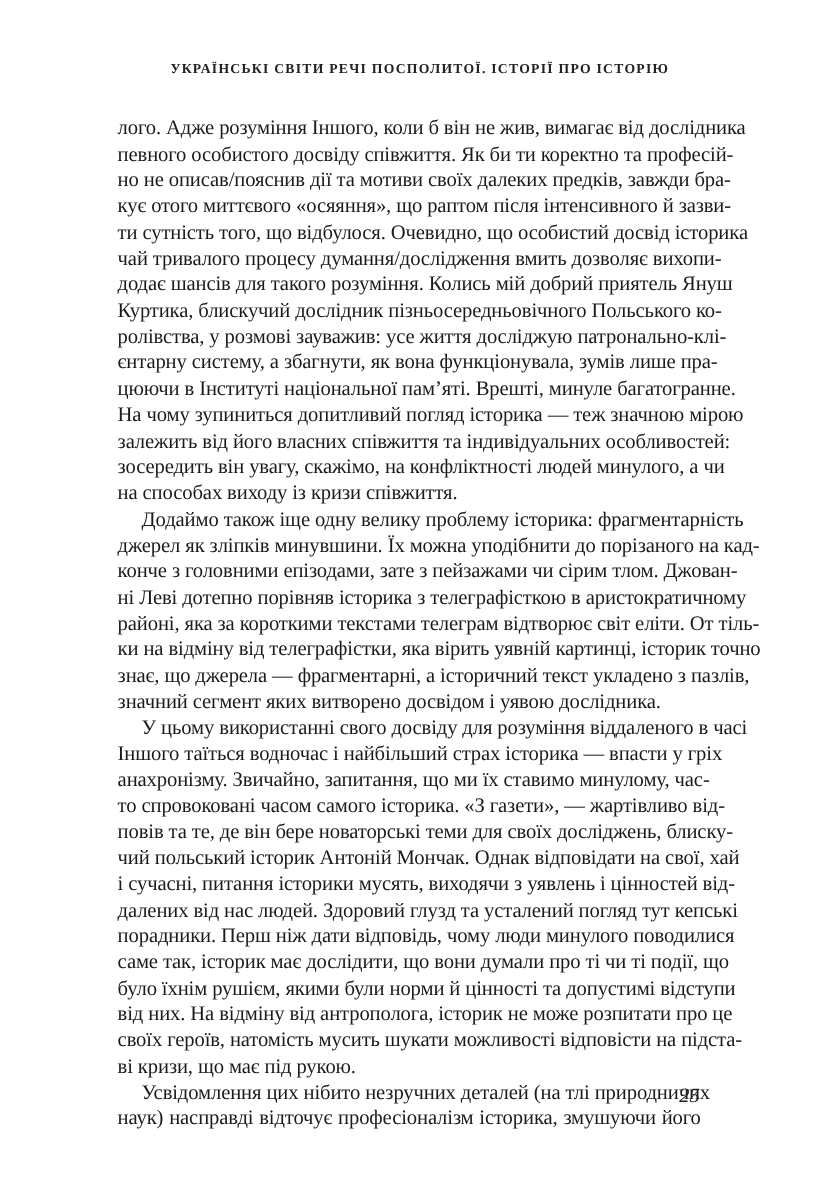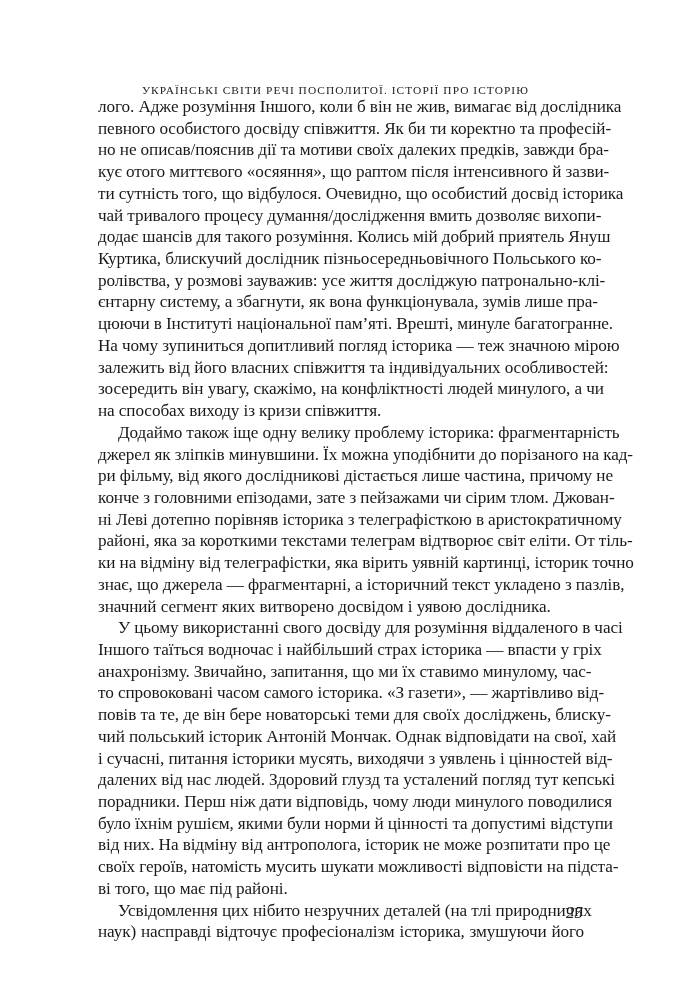--- a/index.html
+++ b/index.html
@@ -1,21 +1,20 @@
 <!DOCTYPE html>
 <html><head>
 <meta charset="utf-8">
 <style>
   html, body { margin: 0; padding: 0; background: #ffffff; }
   body { width: 684px; height: 1000px; position: relative; overflow: hidden; font-family: "Liberation Serif", "DejaVu Serif", serif; color: #1a1a1a; }
   .running-head {
     position: absolute; left: 142px; top: 52px; width: 442px;
-    font-size: 11.4px; font-weight: normal; letter-spacing: 1.05px; white-space: nowrap;
+    font-size: 11.4px; font-weight: bold; letter-spacing: 1.05px; white-space: nowrap;
     color: #222;
-    margin-top: 32px;
   }
   .body-text {
     position: absolute; left: 98px; top: 96px; width: 486px;
   }
   .line {
     height: 21.72px; line-height: 21.72px; font-size: 17.2px;
     white-space: nowrap; text-align: justify; text-align-last: justify;
     letter-spacing: -0.1px;
   }
   .line.last { text-align-last: left; }
@@ -41,37 +40,37 @@
     <div class="line">Куртика, блискучий дослідник пізньосередньовічного Польського ко-</div>
     <div class="line">ролівства, у розмові зауважив: усе життя досліджую патронально-клі-</div>
     <div class="line">єнтарну систему, а збагнути, як вона функціонувала, зумів лише пра-</div>
     <div class="line">цюючи в Інституті національної пам’яті. Врешті, минуле багатогранне.</div>
     <div class="line">На чому зупиниться допитливий погляд історика — теж значною мірою</div>
     <div class="line">залежить від його власних співжиття та індивідуальних особливостей:</div>
     <div class="line">зосередить він увагу, скажімо, на конфліктності людей минулого, а чи</div>
     <div class="line last">на способах виходу із кризи співжиття.</div>
     <div class="line indent">Додаймо також іще одну велику проблему історика: фрагментарність</div>
     <div class="line">джерел як зліпків минувшини. Їх можна уподібнити до порізаного на кад-</div>
-    <div class="line">ри фільму, від якого дослідникові дістається лише частина, причому не</div>
     <div class="line">конче з головними епізодами, зате з пейзажами чи сірим тлом. Джован-</div>
     <div class="line">ні Леві дотепно порівняв історика з телеграфісткою в аристократичному</div>
     <div class="line">районі, яка за короткими текстами телеграм відтворює світ еліти. От тіль-</div>
     <div class="line">ки на відміну від телеграфістки, яка вірить уявній картинці, історик точно</div>
     <div class="line">знає, що джерела — фрагментарні, а історичний текст укладено з пазлів,</div>
     <div class="line last">значний сегмент яких витворено досвідом і уявою дослідника.</div>
     <div class="line indent">У цьому використанні свого досвіду для розуміння віддаленого в часі</div>
     <div class="line">Іншого таїться водночас і найбільший страх історика — впасти у гріх</div>
     <div class="line">анахронізму. Звичайно, запитання, що ми їх ставимо минулому, час-</div>
     <div class="line">то спровоковані часом самого історика. «З газети», — жартівливо від-</div>
     <div class="line">повів та те, де він бере новаторські теми для своїх досліджень, блиску-</div>
     <div class="line">чий польський історик Антоній Мончак. Однак відповідати на свої, хай</div>
     <div class="line">і сучасні, питання історики мусять, виходячи з уявлень і цінностей від-</div>
     <div class="line">далених від нас людей. Здоровий глузд та усталений погляд тут кепські</div>
     <div class="line">порадники. Перш ніж дати відповідь, чому люди минулого поводилися</div>
+    <div class="line">саме так, історик має дослідити, що вони думали про ті чи ті події, що</div>
     <div class="line">було їхнім рушієм, якими були норми й цінності та допустимі відступи</div>
     <div class="line">від них. На відміну від антрополога, історик не може розпитати про це</div>
     <div class="line">своїх героїв, натомість мусить шукати можливості відповісти на підста-</div>
-    <div class="line last">ві того, що має під районі.</div>
+    <div class="line last">ві кризи, що має під рукою.</div>
     <div class="line indent">Усвідомлення цих нібито незручних деталей (на тлі природничих</div>
     <div class="line">наук) насправді відточує професіоналізм історика, змушуючи його</div>
   </div>
 
 <div class="page-number">25</div>
 
 </body></html>

